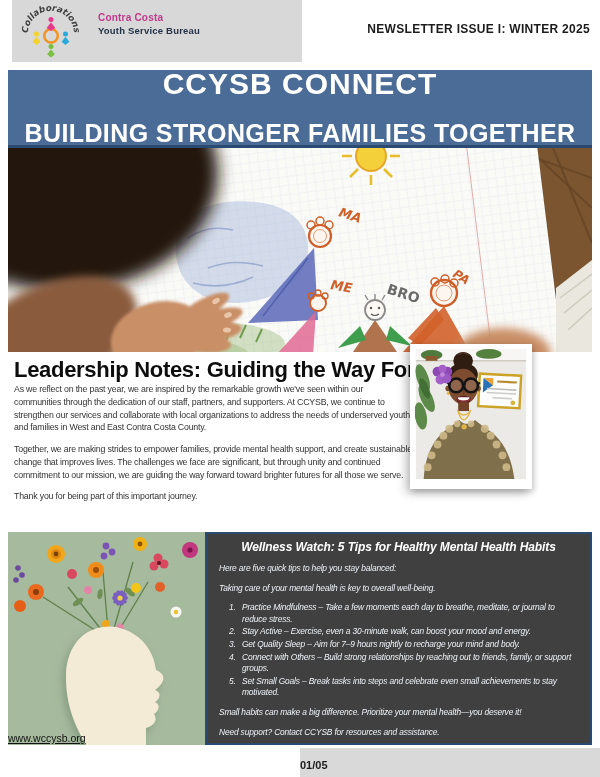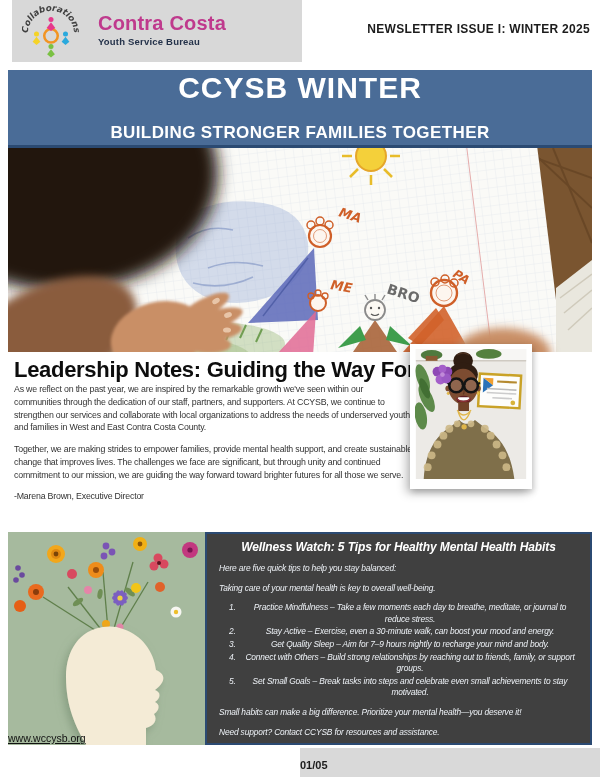--- a/index.html
+++ b/index.html
@@ -7,33 +7,33 @@
     width:600px;height:777px;position:relative;overflow:hidden;
     background:#ffffff;font-family:"Liberation Sans",sans-serif;
     -webkit-font-smoothing:antialiased;
   }
   .abs{position:absolute;}
 
   
   .logo-box{left:12px;top:0;width:290px;height:62px;background:#d8d8d8;}
   .emblem{left:10px;top:2px;width:58px;height:58px;}
   .org-text{left:86px;top:12px;line-height:1.1;}
-  .org-name{font-size:20px;font-weight:700;color:#bf3a8d;letter-spacing:.2px;}
+  .org-name{font-size:10px;font-weight:700;color:#bf3a8d;letter-spacing:.2px;}
   .org-tagline{font-size:9.5px;font-weight:700;color:#24324a;margin-top:3px;letter-spacing:.2px;}
   .issue-line{top:22px;right:10px;font-size:12px;font-weight:700;color:#1c1c1c;letter-spacing:.3px;}
 
   
   .banner{
     left:8px;top:70px;width:584px;height:78px;box-sizing:border-box;
     background:#4a6c97;border-bottom:3px solid #2b4a72;
     display:flex;flex-direction:column;align-items:center;justify-content:center;
     color:#fff;text-align:center;
   }
   .banner-title{font-size:30px;font-weight:700;letter-spacing:1px;line-height:1.05;}
-  .banner-subtitle{font-size:17px;font-weight:700;letter-spacing:.4px;line-height:1.1;margin-top:20px;}
+  .banner-subtitle{font-size:25px;font-weight:700;letter-spacing:.4px;line-height:1.1;margin-top:20px;}
 
   
   .hero{left:8px;top:148px;width:584px;height:204px;overflow:hidden;background:#7a5530;}
 
   
   .lead-head{left:14px;top:357px;font-size:22px;font-weight:700;letter-spacing:-.3px;color:#0d0d0d;}
   .lead-body{left:14px;top:383px;width:398px;font-size:8.8px;letter-spacing:-.2px;line-height:1.45;color:#333;}
   .lead-body p{margin:0 0 9px 0;}
   .lead-sig{margin-top:1px;}
   .polaroid{
@@ -46,21 +46,21 @@
   .flower-photo{left:8px;top:532px;width:197px;height:213px;}
   .wellness{
     left:205px;top:532px;width:387px;height:213px;box-sizing:border-box;
     background:#404040;border:2px solid #2b4a72;
     padding:4px 12px;color:#eef2f7;font-style:italic;
   }
   .well-title{font-size:12px;font-weight:700;color:#ffffff;text-align:center;margin:2px 0 9px 0;letter-spacing:-.1px;}
   .well-text{font-size:8.4px;letter-spacing:-.15px;line-height:1.38;}
   .well-text .blk{margin:0 0 8px 0;}
   ol.tips{list-style:none;counter-reset:t;margin:0 0 8px 10px;padding:0;}
-  ol.tips li{counter-increment:t;position:relative;padding-left:13px;margin:0 0 1px 0;text-align:center;}
+  ol.tips li{counter-increment:t;position:relative;padding-left:13px;margin:0 0 1px 0;}
   ol.tips li::before{content:counter(t) ".";position:absolute;left:0;top:0;}
 
   
   .footer-link{left:8px;top:732px;font-size:10.5px;color:#111;text-decoration:underline;}
   .page-box{left:300px;top:748px;width:300px;height:33px;background:#d9d9d9;
     display:flex;align-items:center;justify-content:flex-start;padding-right:12px;box-sizing:border-box;}
   .page-num{font-size:11px;font-weight:700;color:#1c1c1c;}
 </style>
 </head>
 <body>
@@ -92,21 +92,21 @@
     </g>
   </svg>
   <div class="abs org-text">
     <div class="org-name">Contra Costa</div>
     <div class="org-tagline">Youth Service Bureau</div>
   </div>
 </div>
 <div class="abs issue-line">NEWSLETTER ISSUE I: WINTER 2025</div>
 
 <div class="abs banner">
-  <div class="banner-title">CCYSB WINTER</div>
+  <div class="banner-title">CCYSB CONNECT</div>
   <div class="banner-subtitle">BUILDING STRONGER FAMILIES TOGETHER</div>
 </div>
 
 <div class="abs hero">
 <svg width="584" height="204" viewBox="0 0 584 204">
   <defs>
     <pattern id="grid" width="9" height="9" patternUnits="userSpaceOnUse">
       <path d="M9,0 H0 V9" fill="none" stroke="#d9dfe8" stroke-width=".7"></path>
     </pattern>
     <filter id="b8" x="-60%" y="-60%" width="220%" height="220%">
@@ -235,21 +235,21 @@
   </g>
 
   <ellipse cx="495" cy="206" rx="48" ry="26" fill="#c98f66" filter="url(#b4)"></ellipse>
 </svg>
 </div>
 
 <div class="abs lead-head">Leadership Notes: Guiding the Way Forward</div>
 <div class="abs lead-body">
   <p>As we reflect on the past year, we are inspired by the remarkable growth we've seen within our communities through the dedication of our staff, partners, and supporters. At CCYSB, we continue to strengthen our services and collaborate with local organizations to address the needs of underserved youth and families in West and East Contra Costa County.</p>
   <p>Together, we are making strides to empower families, provide mental health support, and create sustainable change that improves lives. The challenges we face are significant, but through unity and continued commitment to our mission, we are guiding the way forward toward brighter futures for all those we serve.</p>
-  <p class="lead-sig">-Marena Brown, Executive Director</p>
+  <p>Thank you for being part of this important journey.</p>
 </div>
 
 <div class="abs polaroid">
 <svg width="112" height="130" viewBox="0 0 112 132">
   <rect width="112" height="132" fill="#eceae6"></rect>
 
   <g>
     <rect x="0" y="0" width="112" height="12" fill="#f7f6f4"></rect>
     <line x1="0" y1="12" x2="112" y2="12" stroke="#cfcac2" stroke-width="1.5"></line>
     <ellipse cx="16" cy="6" rx="11" ry="5" fill="#4f7a3e"></ellipse>

